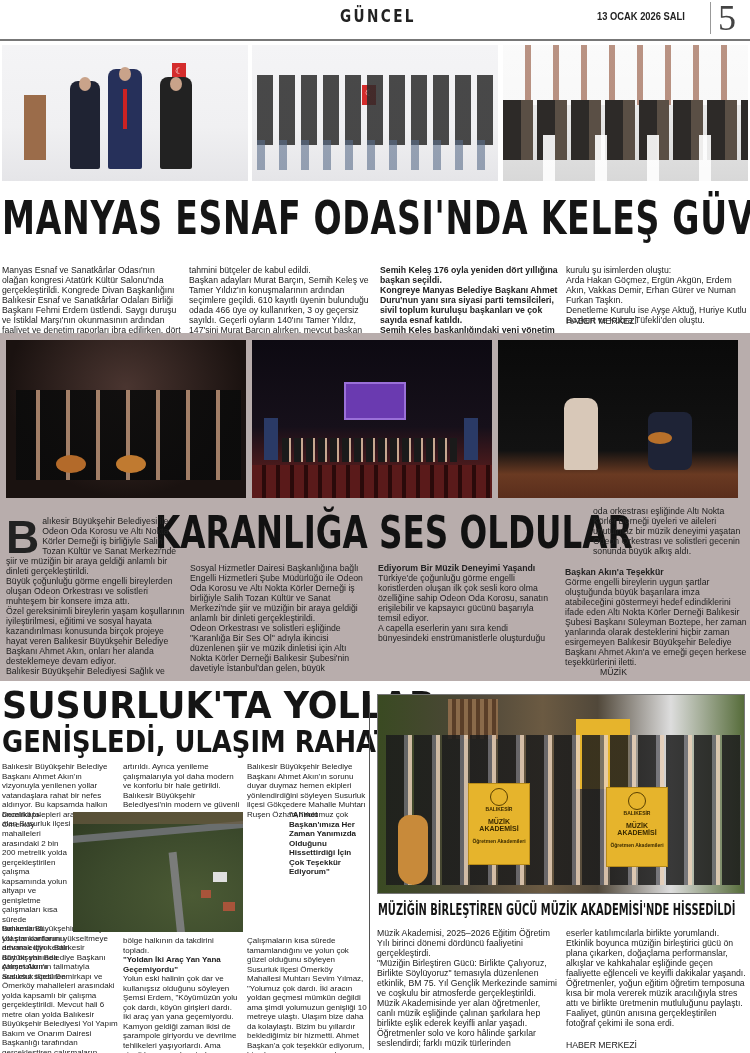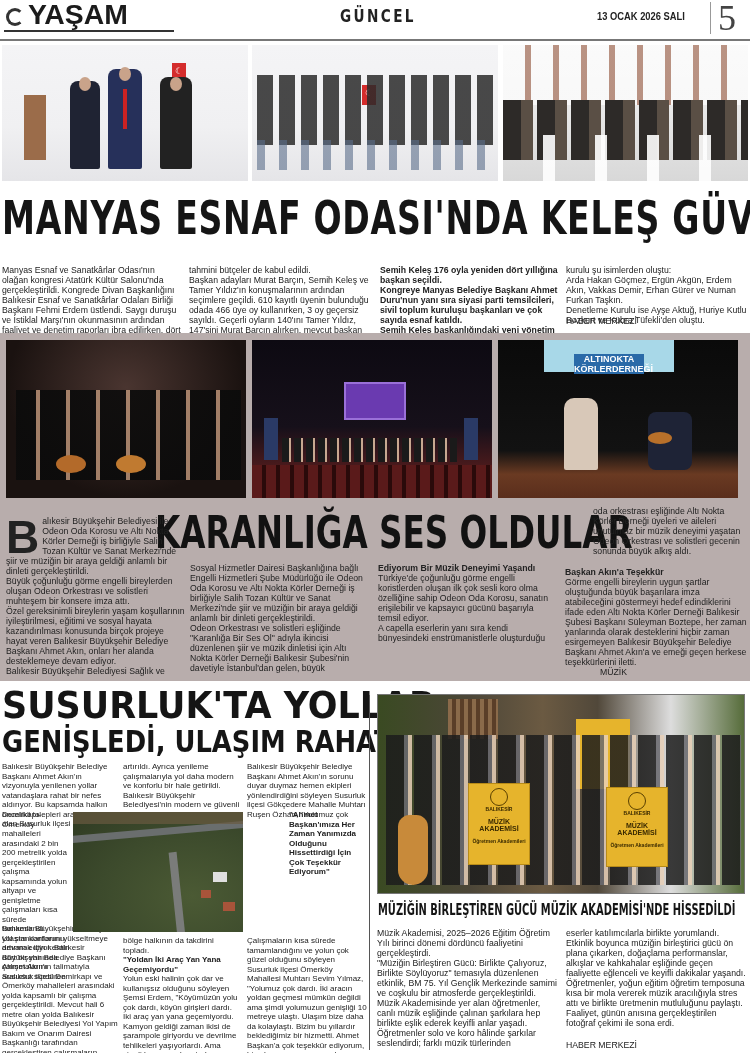--- a/index.html
+++ b/index.html
@@ -44,24 +44,20 @@
   .ph-aerial { background: radial-gradient(ellipse at 70% 70%, #4b5a34 0%, #3c4a2c 55%, #2f3a22 100%); }
 
   .h4 { left: 378px; top: 898px; font-family: "DejaVu Sans", sans-serif; font-weight: bold; font-size: 15px; line-height: 24px; color: #151515; transform: scaleX(0.66); transform-origin: left; white-space: nowrap; }
   .ph-music { background: linear-gradient(90deg,#3a4a22 0%,#4c4638 25%,#6b5a42 45%,#51483a 60%,#ddd 80%,#566c3a 100%); }
   .banner { position: absolute; background: #e6b42c; border: 1px solid #b88b18; text-align: center; font-size: 7px; font-weight: bold; color: #3a2a00; }
 </style>
 </head>
 <body>
 
 <div class="abs masthead">
-  <div class="abs logo">
-    <span class="logo-mark"></span>
-    <span class="logo-text">YAŞAM</span>
-  </div>
   <div class="abs section">GÜNCEL</div>
   <div class="abs date">13 OCAK 2026 SALI</div>
   <div class="abs page-sep"></div>
   <div class="abs page-no">5</div>
 </div>
 <div class="abs rule-top"></div>
 
 <div class="abs photo ph-hall" style="left:2px;top:45px;width:246px;height:136px;">
   <div style="position:absolute;left:22px;top:50px;width:22px;height:65px;background:#9b6c4a;"></div>
   <div class="flag" style="left:170px;top:18px;"></div>
@@ -104,23 +100,20 @@
   <div style="position:absolute;left:110px;top:115px;width:30px;height:18px;border-radius:50%;background:#c07a30;"></div>
 </div>
 <div class="abs photo ph-dark" style="left:252px;top:340px;width:240px;height:158px;background:linear-gradient(180deg,#0d0a12 0%,#16101a 55%,#4a1a1c 80%,#2a0e10 100%);">
   <div style="position:absolute;left:92px;top:42px;width:62px;height:38px;background:#6a3ab0;border:2px solid #9a70d8;"></div>
   <div style="position:absolute;left:12px;top:78px;width:14px;height:42px;background:#2a3a66;"></div>
   <div style="position:absolute;left:212px;top:78px;width:14px;height:42px;background:#2a3a66;"></div>
   <div style="position:absolute;left:30px;top:98px;width:175px;height:24px;background:repeating-linear-gradient(90deg,#1a1a1a 0 7px,#c8a890 7px 9px,transparent 9px 12px);"></div>
   <div style="position:absolute;left:0;top:125px;width:240px;height:33px;background:repeating-linear-gradient(90deg,#5a1a1a 0 10px,#2a0a0a 10px 14px);"></div>
 </div>
 <div class="abs photo ph-dark" style="left:498px;top:340px;width:240px;height:158px;background:linear-gradient(180deg,#0a0a0a 0%,#121212 70%,#6a3a22 85%,#5a2e1c 100%);">
-  <div style="position:absolute;left:46px;top:0;width:130px;height:32px;background:#a8d8e8;">
-    <div style="position:absolute;left:30px;top:14px;width:70px;font-size:9px;font-weight:bold;color:#fff;text-align:center;line-height:10px;background:#2a6aa8;">ALTINOKTA KÖRLERDERNEĞİ</div>
-  </div>
   <div style="position:absolute;left:66px;top:58px;width:34px;height:72px;background:#d8c8b8;border-radius:10px 10px 2px 2px;"></div>
   <div style="position:absolute;left:150px;top:72px;width:44px;height:58px;background:#1e2336;border-radius:8px;"></div>
   <div style="position:absolute;left:150px;top:92px;width:24px;height:12px;border-radius:50%;background:#b8702a;"></div>
 </div>
 
 <div class="abs h2">KARANLIĞA SES OLDULAR</div>
 
 <div class="abs col" style="left:6px;top:506px;width:180px;white-space:pre-line;">
   <span class="dropcap">B</span><span>alıkesir Büyükşehir Belediyesi ile Odeon Oda Korosu ve Altı Nokta Körler Derneği iş birliğiyle Salih Tozan Kültür ve Sanat Merkezi'nde şiir ve müziğin bir araya geldiği anlamlı bir dinleti gerçekleştirildi.
 Büyük çoğunluğu görme engelli bireylerden oluşan Odeon Orkestrası ve solistleri muhteşem bir konsere imza attı.

